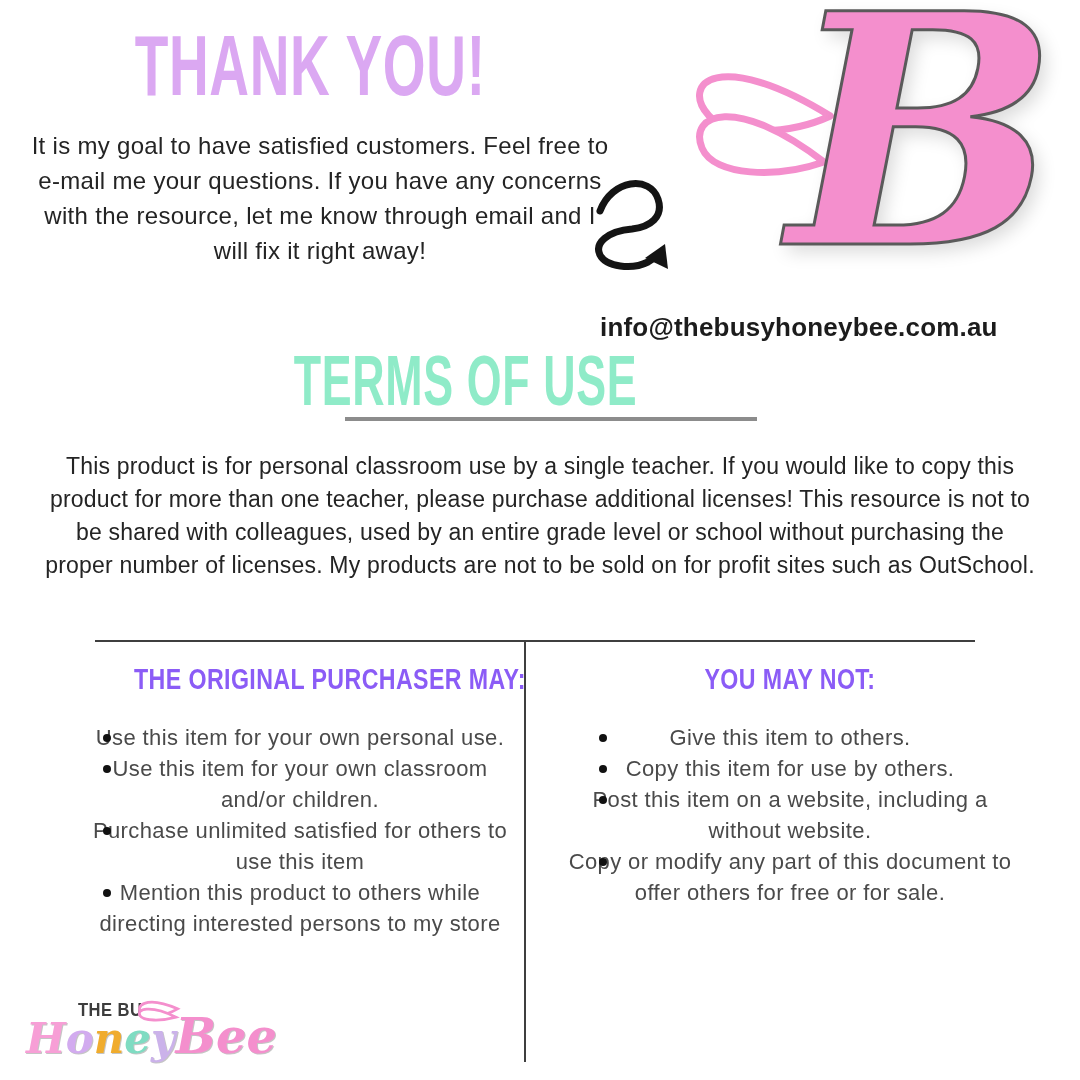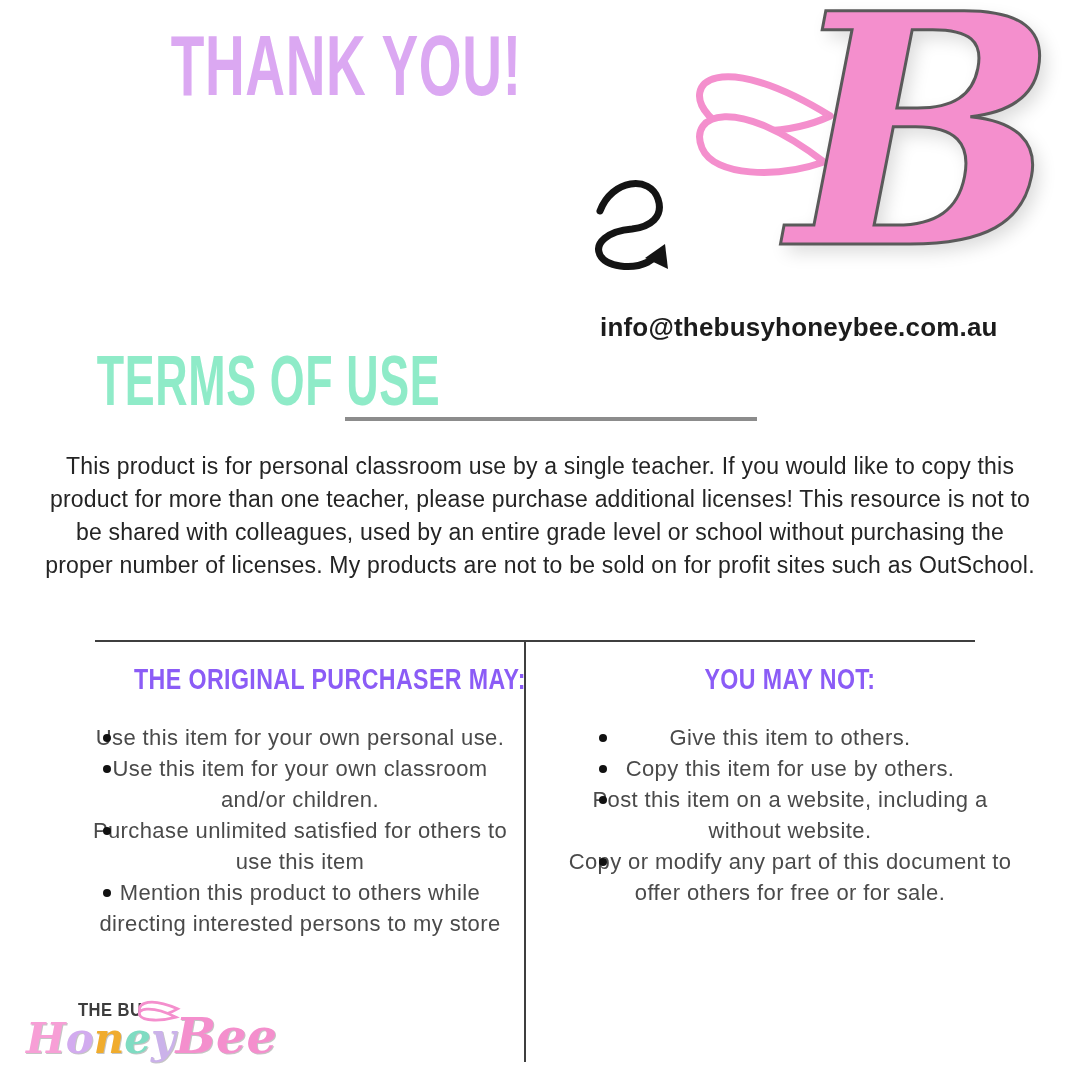--- a/index.html
+++ b/index.html
@@ -15,25 +15,25 @@
   .display{
     font-weight:700;
     display:inline-block;
     transform:scaleX(0.64);
     transform-origin:center;
     letter-spacing:1px;
     white-space:nowrap;
   }
   .thank-title{
     position:absolute;top:22px;left:0;width:620px;
-    text-align:right;font-size:86px;line-height:1;
+    text-align:center;font-size:86px;line-height:1;
   }
   .terms-title{
     position:absolute;top:346px;left:0;width:932px;
-    font-size:70px;line-height:1;
+    text-align:center;font-size:70px;line-height:1;
   }
   .terms-underline{
     position:absolute;top:417px;left:345px;width:412px;height:4px;
   }
   
   .thank-body{
     position:absolute;top:128px;left:28px;width:584px;
     text-align:center;font-size:24px;line-height:35px;
     color:#242424;letter-spacing:0.3px;
   }
@@ -102,20 +102,21 @@
   .footer-wings{position:absolute;left:112px;top:-2px;width:48px;height:32px;}
 </style>
 </head>
 <body>
 
 <div class="page">
 
   <div class="thank-title">
     <span class="display" style="color: rgb(219, 168, 242);">THANK YOU!</span>
   </div>
+  <div class="thank-body">It is my goal to have satisfied customers. Feel free to e-mail me your questions. If you have any concerns with the resource, let me know through email and I will fix it right away!</div>
 
   <div class="arrow-wrap">
     <svg viewBox="0 0 100 110" width="100" height="112">
       <path d="M 8 38 C 20 6, 58 2, 66 26 C 72 44, 58 54, 40 56 C 16 58, 2 70, 8 82 C 14 94, 40 97, 56 89 L 62 85" fill="none" stroke="#141414" stroke-width="7" stroke-linecap="round"></path>
       <polygon points="76,96 53,85 73,71" fill="#141414"></polygon>
     </svg>
   </div>
 
   <div class="blogo">
     <span class="wings">

